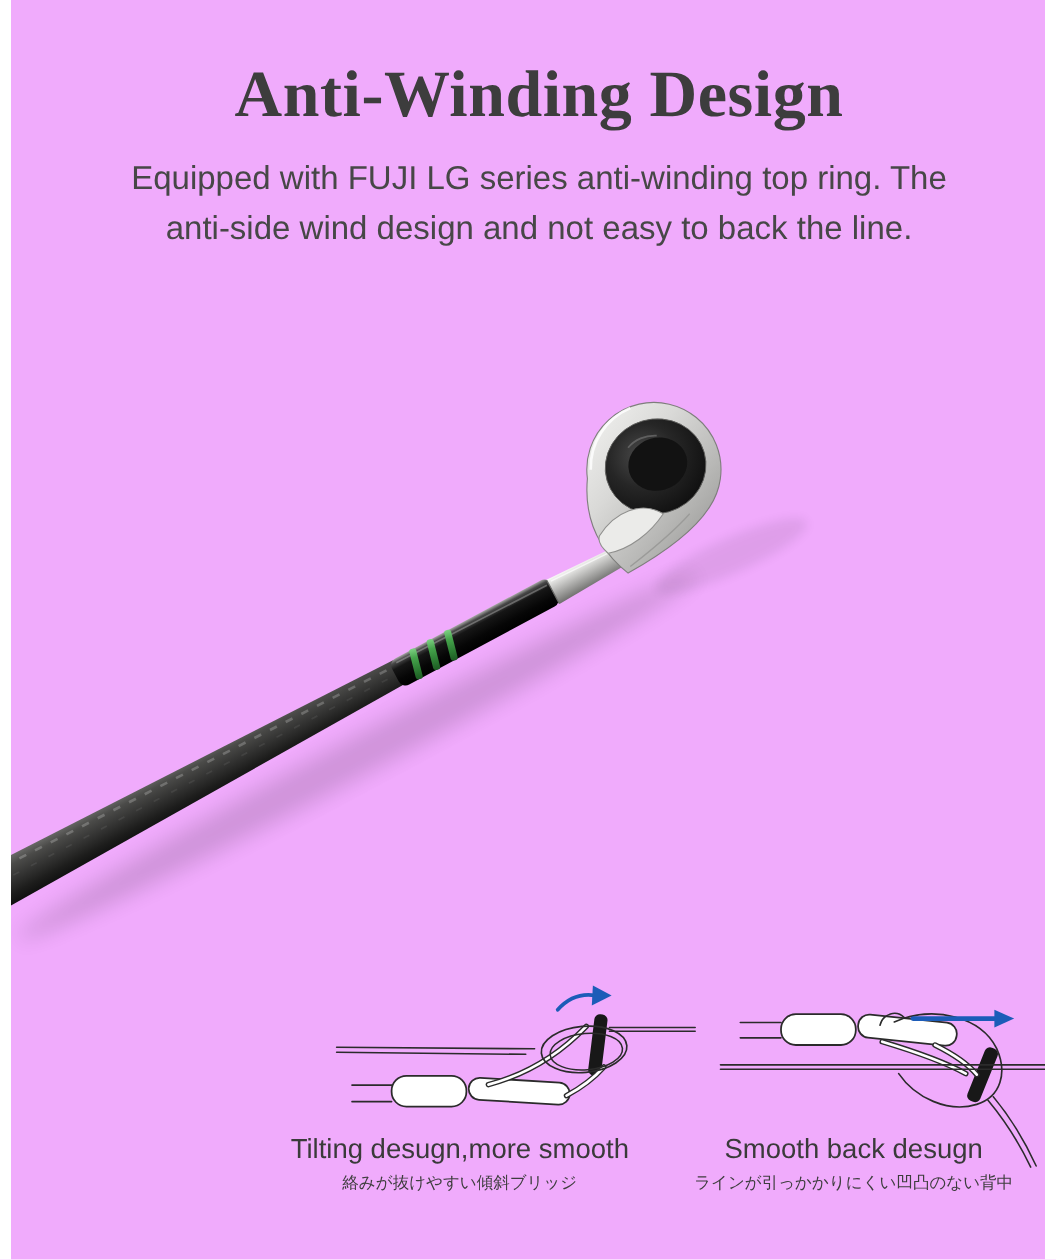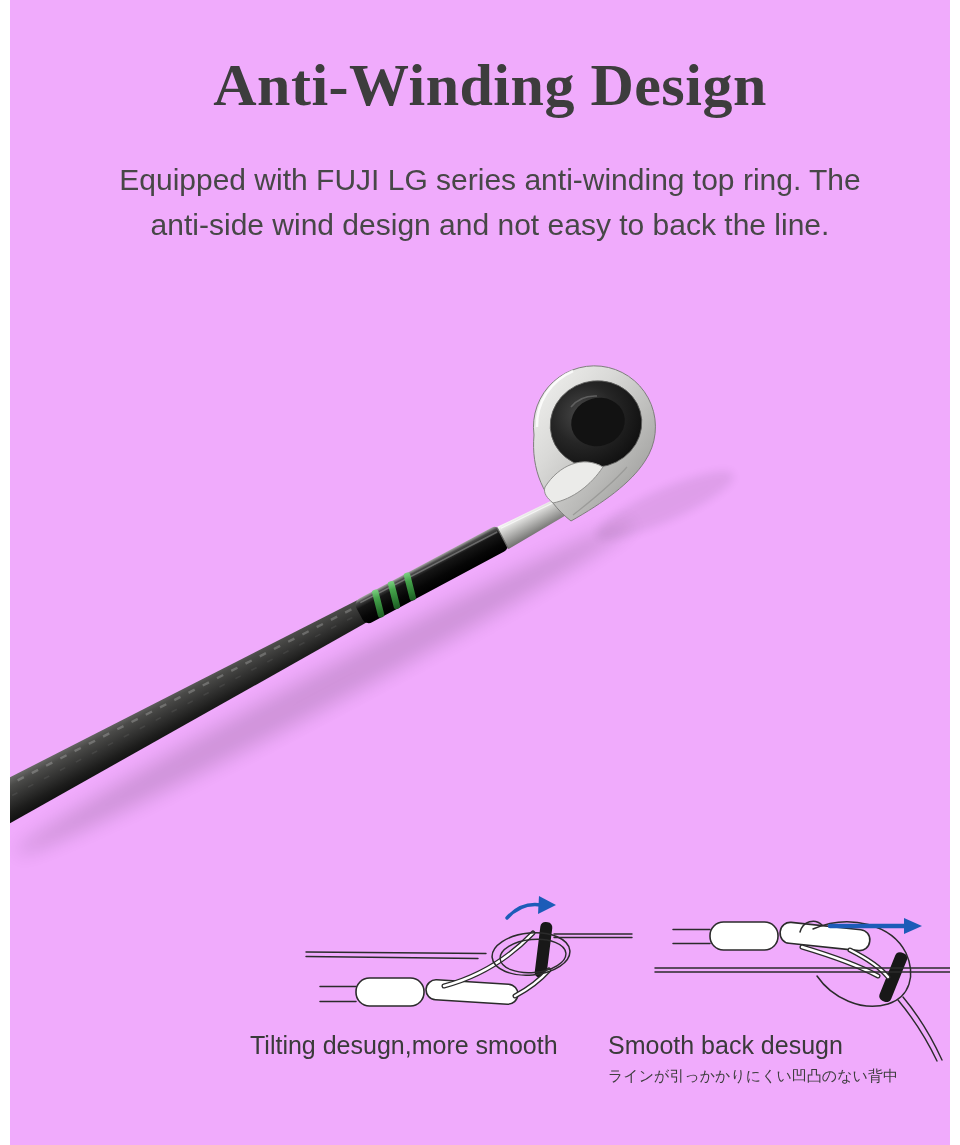--- a/index.html
+++ b/index.html
@@ -7,28 +7,28 @@
     position:relative;width:940px;height:1145px;margin:0 auto;
     background:#f0abfc;overflow:hidden;
     font-family:"Liberation Sans", sans-serif;
   }
   .title{
     position:absolute;top:54px;left:0;width:960px;text-align:center;
     font-family:"Liberation Serif", serif;font-weight:700;
     font-size:60px;letter-spacing:.5px;color:#3d3d3d;line-height:1.05;
   }
   .subtitle{
-    position:absolute;top:157px;left:40px;width:880px;text-align:center;
+    position:absolute;top:140px;left:40px;width:880px;text-align:center;
     font-size:30px;line-height:45px;color:#474747;
   }
   .hero,.diagrams{position:absolute;left:0;display:block;}
   .hero{top:350px;}
   .diagrams{top:885px;}
   .caption{
-    position:absolute;width:336px;text-align:left;color:#3a3a3a;
+    position:absolute;width:336px;text-align:center;color:#3a3a3a;
   }
   .caption .en{font-size:25px;line-height:28px;}
   .caption .jp{font-size:15px;line-height:18px;margin-top:8px;color:#3d3d3d;}
   .cap-left{top:1031px;left:240px;}
   .cap-right{top:1031px;left:598px;}
 </style>
 </head>
 <body>
 
 <div class="page">
@@ -160,19 +160,20 @@
         <g stroke="none">
           <line x1="820" y1="41" x2="894" y2="41" stroke="#1c5cb8" stroke-width="4.4"></line>
           <polygon points="894,33 912,41 894,49" fill="#1c5cb8"></polygon>
         </g>
       </g>
     </g>
   </svg>
 
   <div class="caption cap-left">
     <div class="en">Tilting desugn,more smooth</div>
+    <div class="jp">絡みが抜けやすい傾斜ブリッジ</div>
   </div>
   <div class="caption cap-right">
     <div class="en">Smooth back desugn</div>
     <div class="jp">ラインが引っかかりにくい凹凸のない背中</div>
   </div>
 
 </div>
 
 </body></html>

